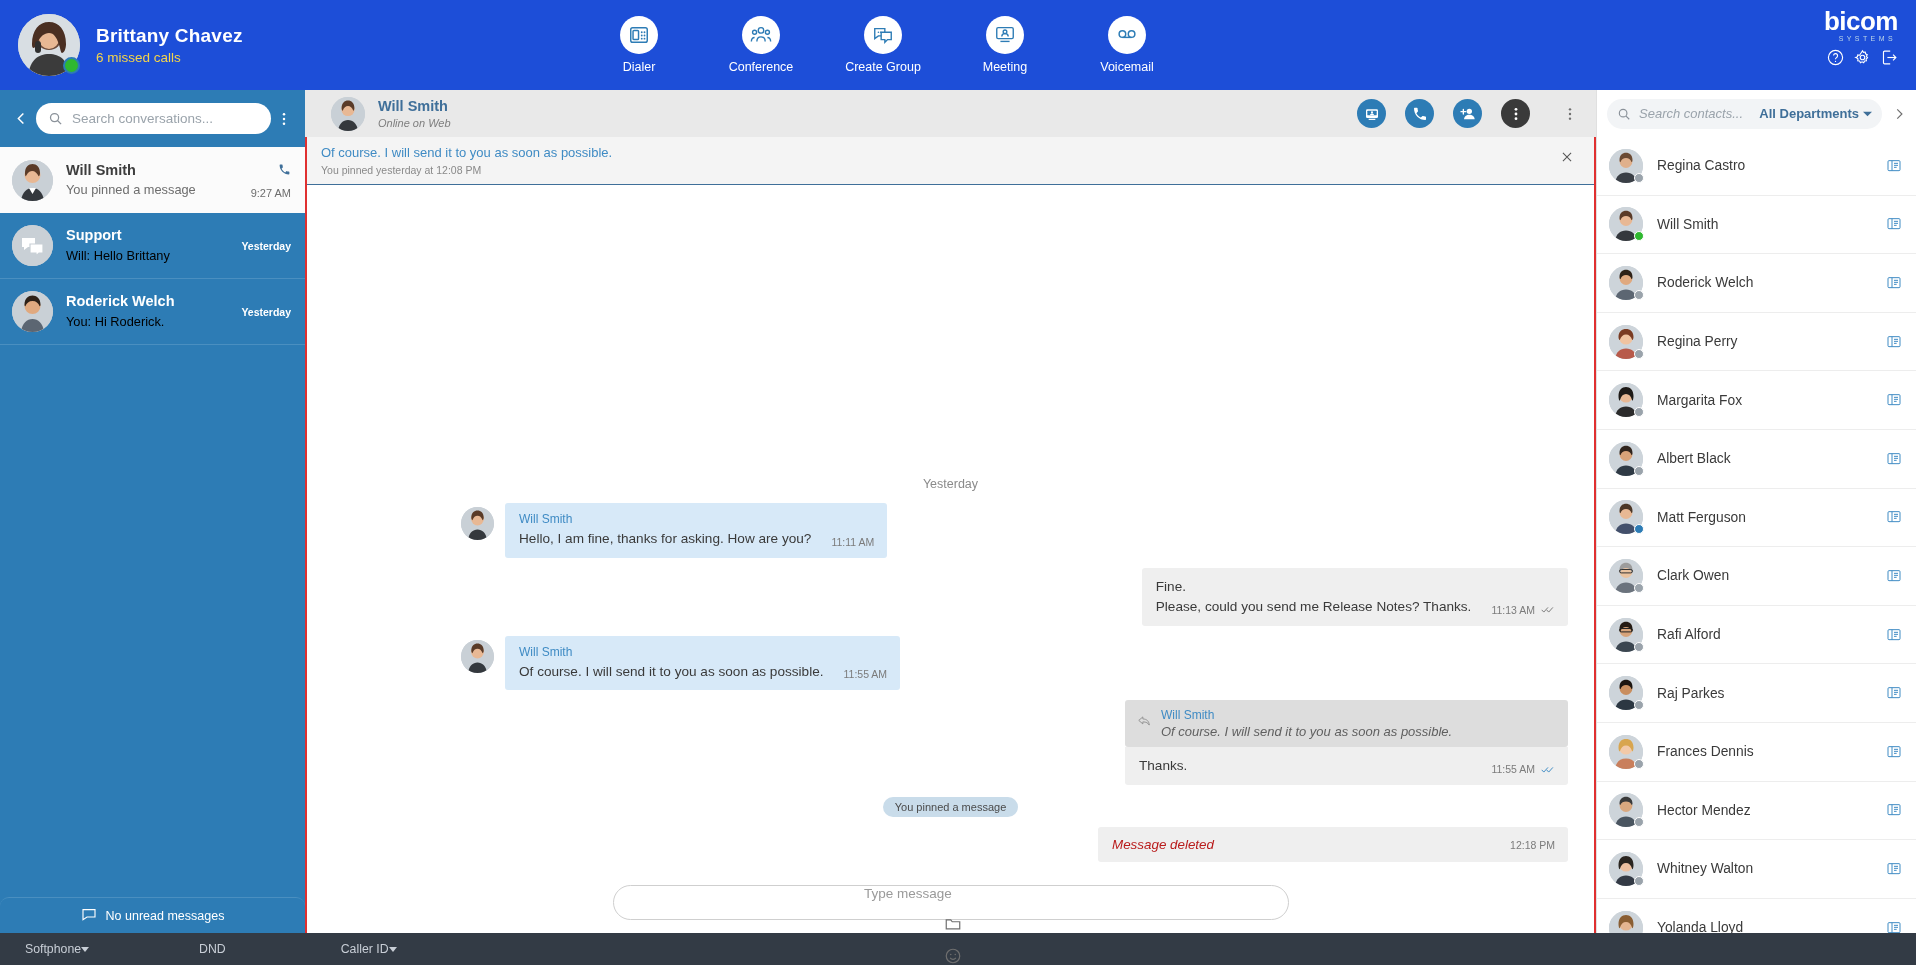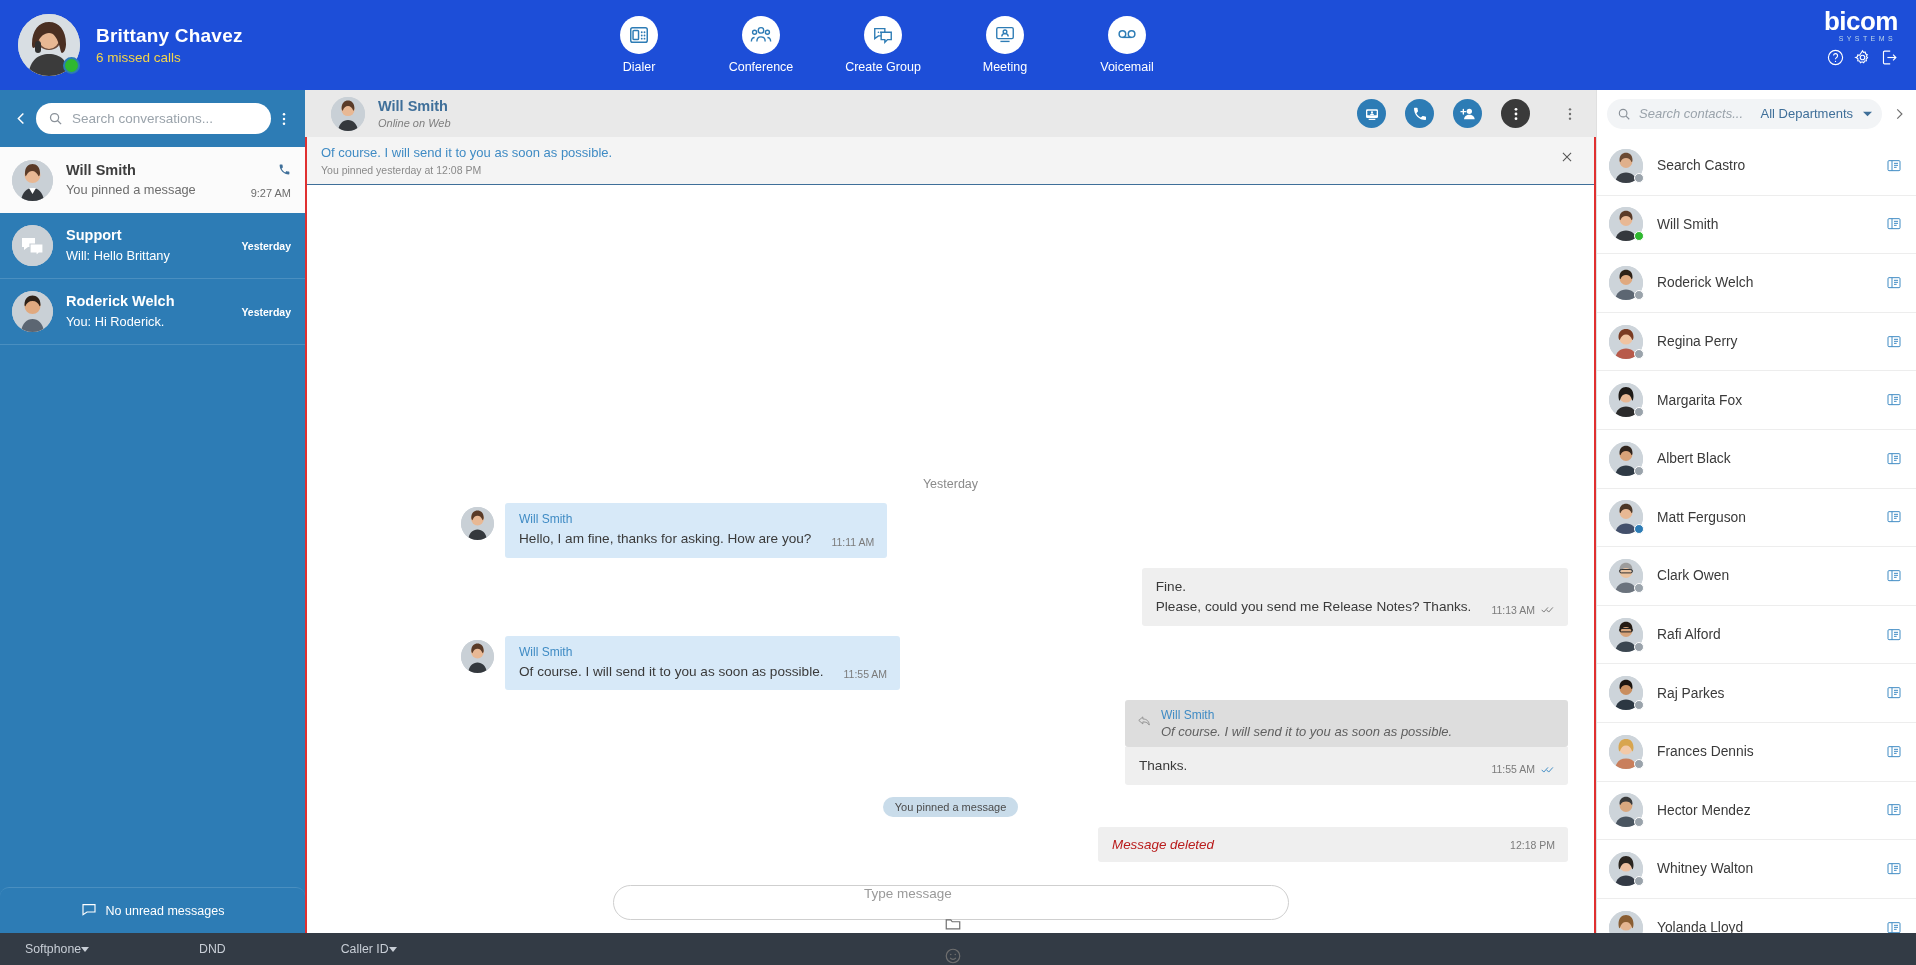--- a/index.html
+++ b/index.html
@@ -76,29 +76,29 @@
   .conv.active { background: #fbfbfb; }
   .conv.inactive { background: #2d7cb5; border-bottom: 1px solid #4a8fc0; }
   .conv-av { width: 41px; height: 41px; border-radius: 50%; overflow: hidden; flex: 0 0 41px; background: #c9d0d6; }
   .conv-av svg { width: 100%; height: 100%; display: block; }
   .conv-mid { flex: 1; margin-left: 13px; min-width: 0; }
   .conv-name { font-size: 14.5px; font-weight: bold; line-height: 1.35; white-space: nowrap; overflow: hidden; }
   .conv-msg { font-size: 12.8px; line-height: 1.4; margin-top: 1px; white-space: nowrap; overflow: hidden; }
   .conv.active .conv-name { color: #3d3d3d; }
   .conv.active .conv-msg { color: #6d6d6d; }
   .conv.inactive .conv-name { color: #ffffff; }
-  .conv.inactive .conv-msg { color: #ffffff; }
+  .conv.inactive .conv-msg { color: #000000; }
   .conv-right { display: flex; flex-direction: column; align-items: flex-end; gap: 7px; flex: 0 0 auto; }
   .conv-time { font-size: 11px; white-space: nowrap; }
   .conv.active .conv-time { color: #6d6d6d; }
   .conv.inactive .conv-time { color: #ffffff; font-weight: bold; font-size: 10.5px; }
   .conv-icon svg { width: 13px; height: 13px; }
 
   .sb-footer {
-    height: 46px; display: flex; align-items: center; justify-content: center;
+    height: 36px; display: flex; align-items: center; justify-content: center;
     gap: 9px; color: #ffffff; font-size: 12.5px; border-top: 1px solid #4a8fc0; border-radius: 9px;
   }
   .sb-footer svg { width: 16px; height: 16px; }
 
   
   .chatcol { flex: 1; display: flex; flex-direction: column; min-width: 0; background: #ffffff; }
   .chathead {
     height: 47px; flex: 0 0 47px; background: #e9e9e9;
     display: flex; align-items: center; padding: 0 18px 0 26px;
   }
@@ -182,22 +182,22 @@
   
   .contacts { width: 320px; flex: 0 0 320px; background: #ffffff;
     border-left: 1px solid #e0e0e0; display: flex; flex-direction: column; }
   .ct-head { height: 47px; flex: 0 0 47px; display: flex; align-items: center; padding: 0 8px 0 10px; gap: 8px; }
   .ct-search { flex: 1; height: 30px; background: #f2f4f6; border-radius: 16px;
     display: flex; align-items: center; padding: 0 10px; gap: 8px; }
   .ct-search svg.mag { width: 14px; height: 14px; flex: 0 0 14px; }
   .ct-search input { border: none; outline: none; background: transparent; font-size: 13px;
     color: #555; font-style: italic; width: 100%; font-family: "Liberation Sans", sans-serif; }
   .ct-search input::placeholder { color: #9aa3ab; font-style: italic; }
-  .ct-dept { color: #3f6f99; font-size: 13px; font-weight: normal; white-space: nowrap; cursor: pointer;
-    display: flex; align-items: center; gap: 10px; }
+  .ct-dept { color: #3f6f99; font-size: 13px; font-weight: bold; white-space: nowrap; cursor: pointer;
+    display: flex; align-items: center; gap: 4px; }
   .ct-dept svg { width: 9px; height: 6px; }
   .ct-next { cursor: pointer; display: flex; align-items: center; padding: 0 2px; }
   .ct-next svg { width: 14px; height: 14px; }
 
   .ct-list { flex: 1; overflow: hidden; }
   .ct-row { display: flex; align-items: center; padding: 9px 14px 9px 12px;
     border-bottom: 1px solid #ededed; cursor: pointer; height: 58.6px; }
   .ct-av-wrap { position: relative; width: 34px; height: 34px; flex: 0 0 34px; }
   .ct-av { width: 34px; height: 34px; border-radius: 50%; overflow: hidden; background: #c9d0d6; }
   .ct-av svg { width: 100%; height: 100%; display: block; }
@@ -646,21 +646,21 @@
             <div class="ct-av">
                 <svg viewBox="0 0 34 34">
                   <rect width="34" height="34" fill="#cdd4da"></rect>
                   <circle cx="17" cy="12.5" r="6.4" fill="#e0b08c"></circle>
                   <path d="M6 34c1-7 5-10.5 11-10.5S27 27 28 34z" fill="#3a3f46"></path>
                   <path d="M10.5 11c0-4.8 3-7.2 6.5-7.2s6.5 2.4 6.5 7.2c0 1.4-.7 2.6-1 2-1-2.6-2.8-4-5.5-4s-4.5 1.4-5.5 4c-.3.6-1-.6-1-2z" fill="#6b4a33"></path>
                 </svg>
               </div>
             <span class="ct-dot" style="background:#9aa3ab"></span>
           </div>
-          <div class="ct-name">Search Castro</div>
+          <div class="ct-name">Regina Castro</div>
           <span class="ct-action">
               <svg viewBox="0 0 24 24" fill="none" stroke="#3f8bc4" stroke-width="1.5">
                 <rect x="3" y="4" width="18" height="15" rx="1.5"></rect>
                 <path d="M9 4v15"></path>
                 <path d="M12 8h6M12 11h6M12 14h4"></path>
               </svg>
             </span>
         </div>
 
         <div class="ct-row">

